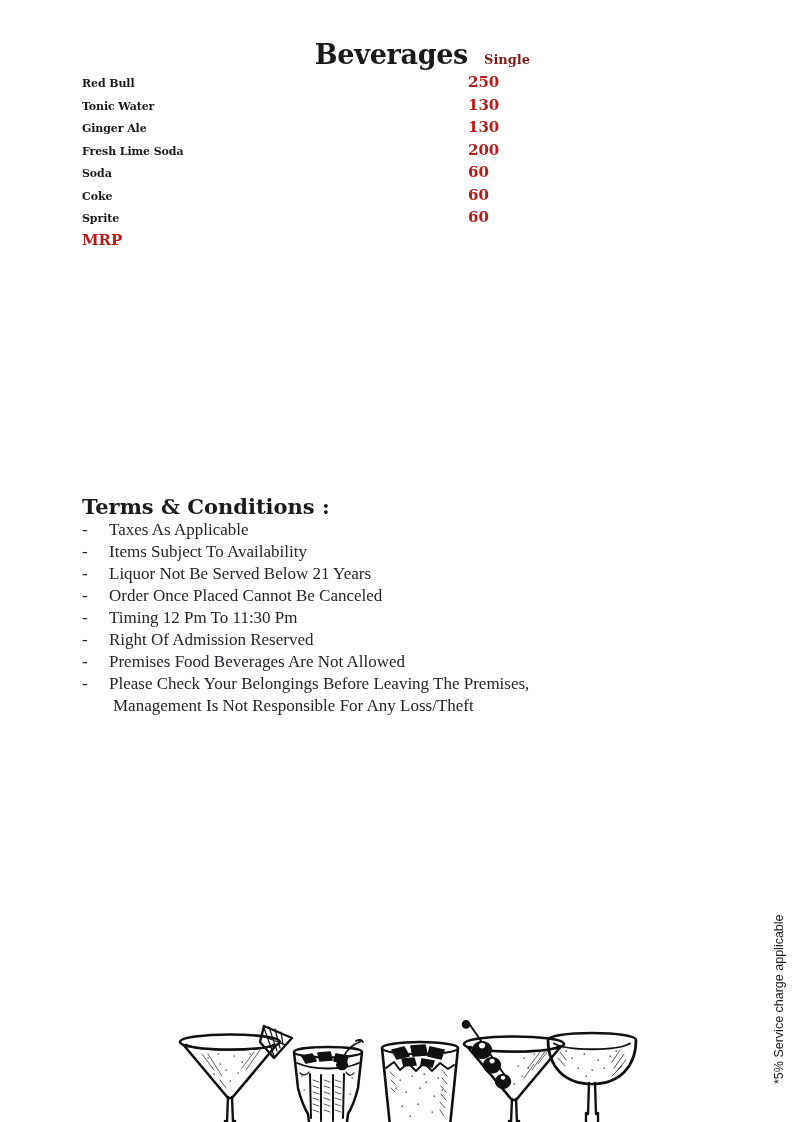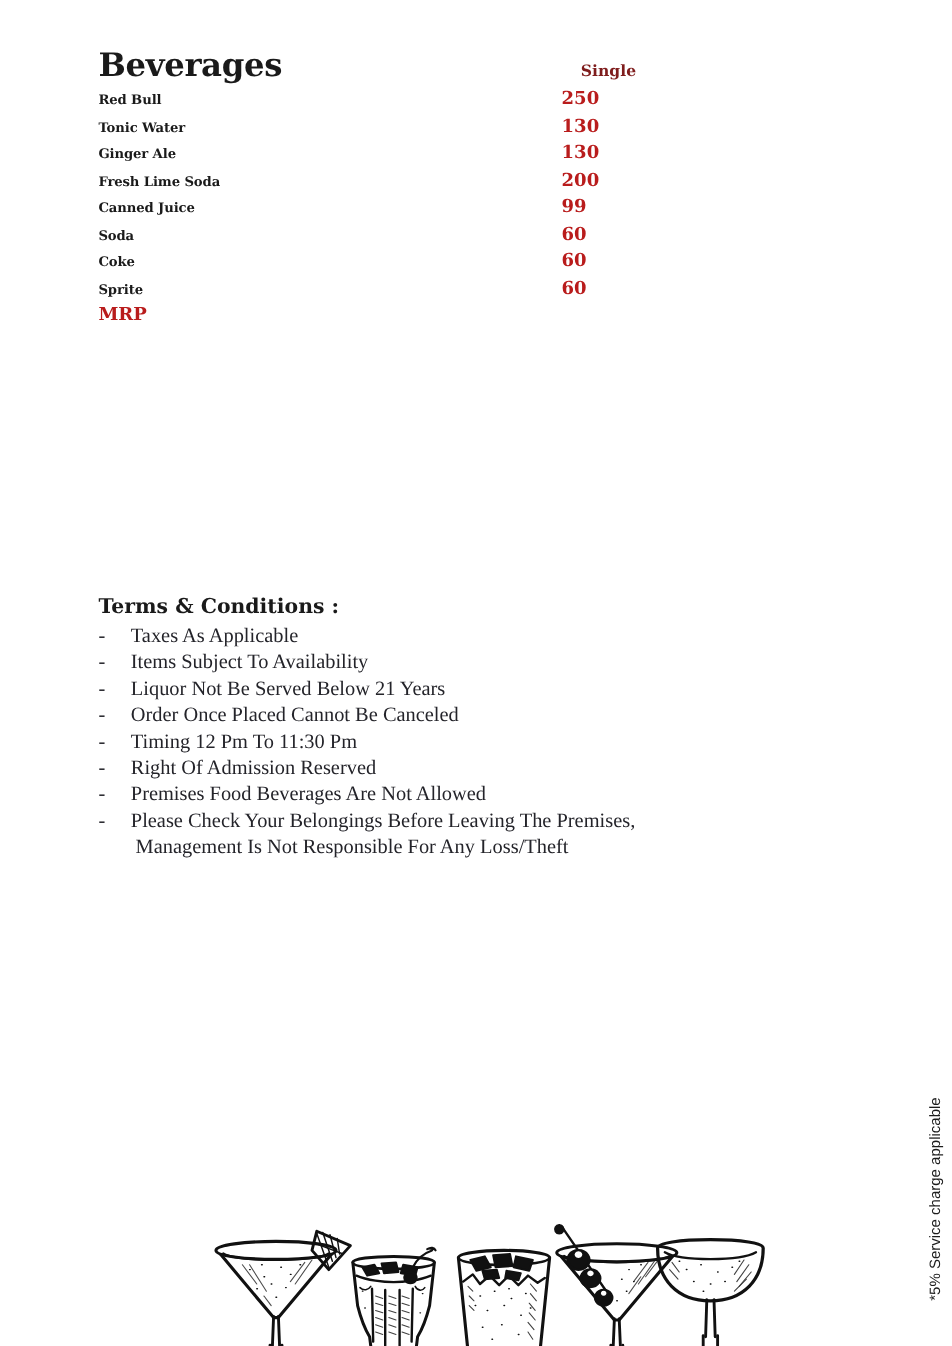--- a/index.html
+++ b/index.html
@@ -29,20 +29,21 @@
     position: absolute;
     left: 82px;
     top: 40px;
     width: 470px;
   }
 
   .section-head {
     display: flex;
     align-items: baseline;
     height: 30px;
+    text-align: right;
   }
   .section-title {
     font-family: "DejaVu Serif", serif;
     font-weight: 700;
     font-size: 27px;
     line-height: 30px;
     letter-spacing: -0.3px;
     color: #1a1a1a;
     width: 386px;
     white-space: nowrap;
@@ -87,21 +88,21 @@
   
   .terms {
     position: absolute;
     left: 82px;
     top: 496px;
     width: 600px;
   }
   .terms-title {
     font-family: "DejaVu Serif", serif;
     font-weight: 700;
-    font-size: 17px;
+    font-size: 21px;
     line-height: 21px;
     color: #1a1a1a;
     white-space: nowrap;
   }
   .terms-list {
     margin: 2px 0 0 0;
     padding: 0;
     list-style: none;
   }
   .terms-item {
@@ -202,24 +203,20 @@
       <div class="menu-row">
         <div class="item-name">Ginger Ale</div>
         <div class="item-price">130</div>
       </div>
 
       <div class="menu-row">
         <div class="item-name">Fresh Lime Soda</div>
         <div class="item-price">200</div>
       </div>
 
-      <div class="menu-row">
-        <div class="item-name">Canned Juice</div>
-        <div class="item-price">99</div>
-      </div>
 
       <div class="menu-row">
         <div class="item-name">Soda</div>
         <div class="item-price">60</div>
       </div>
 
       <div class="menu-row">
         <div class="item-name">Coke</div>
         <div class="item-price">60</div>
       </div>

